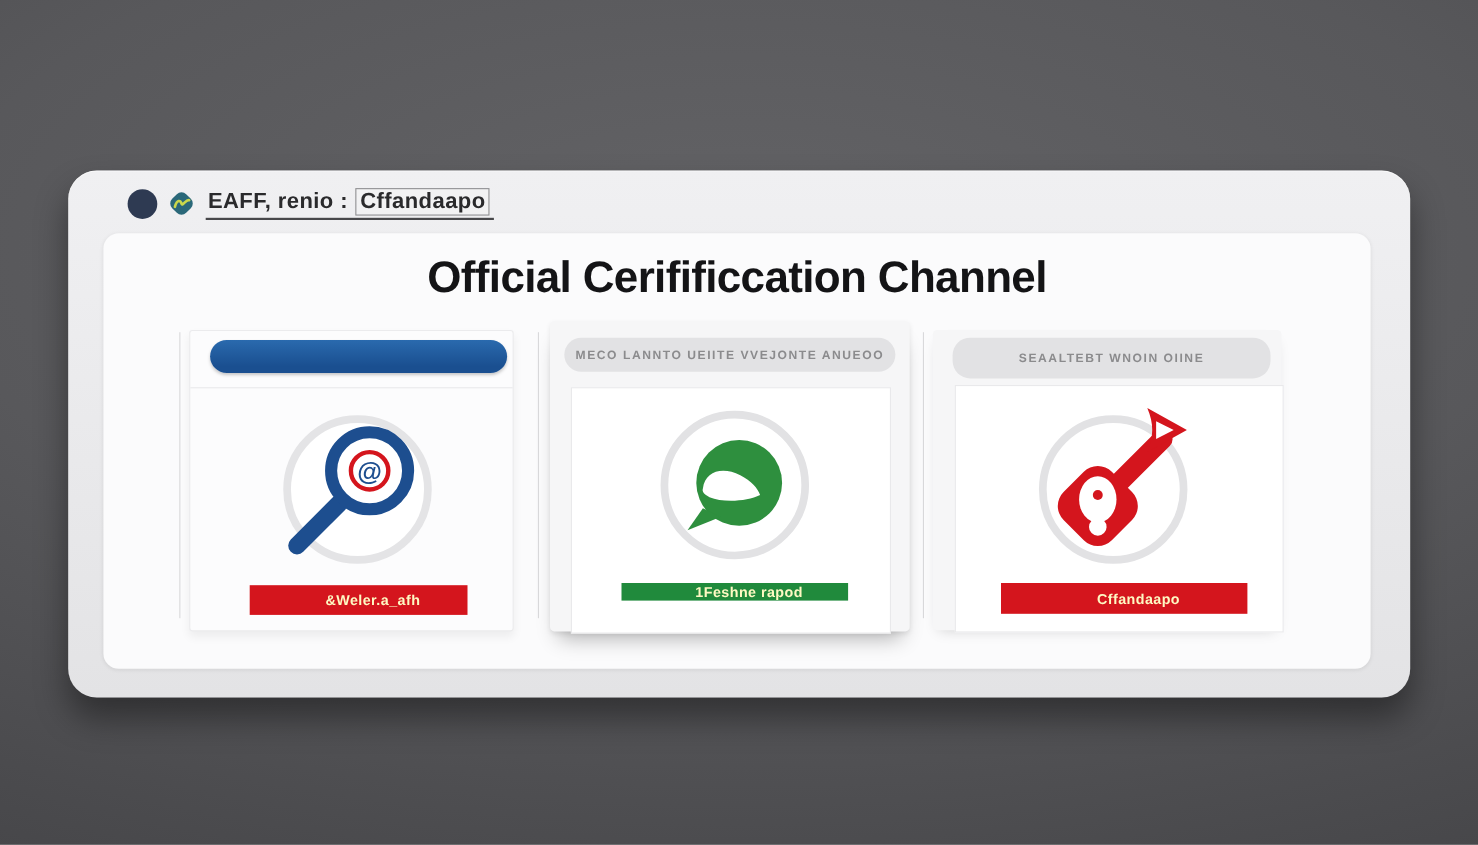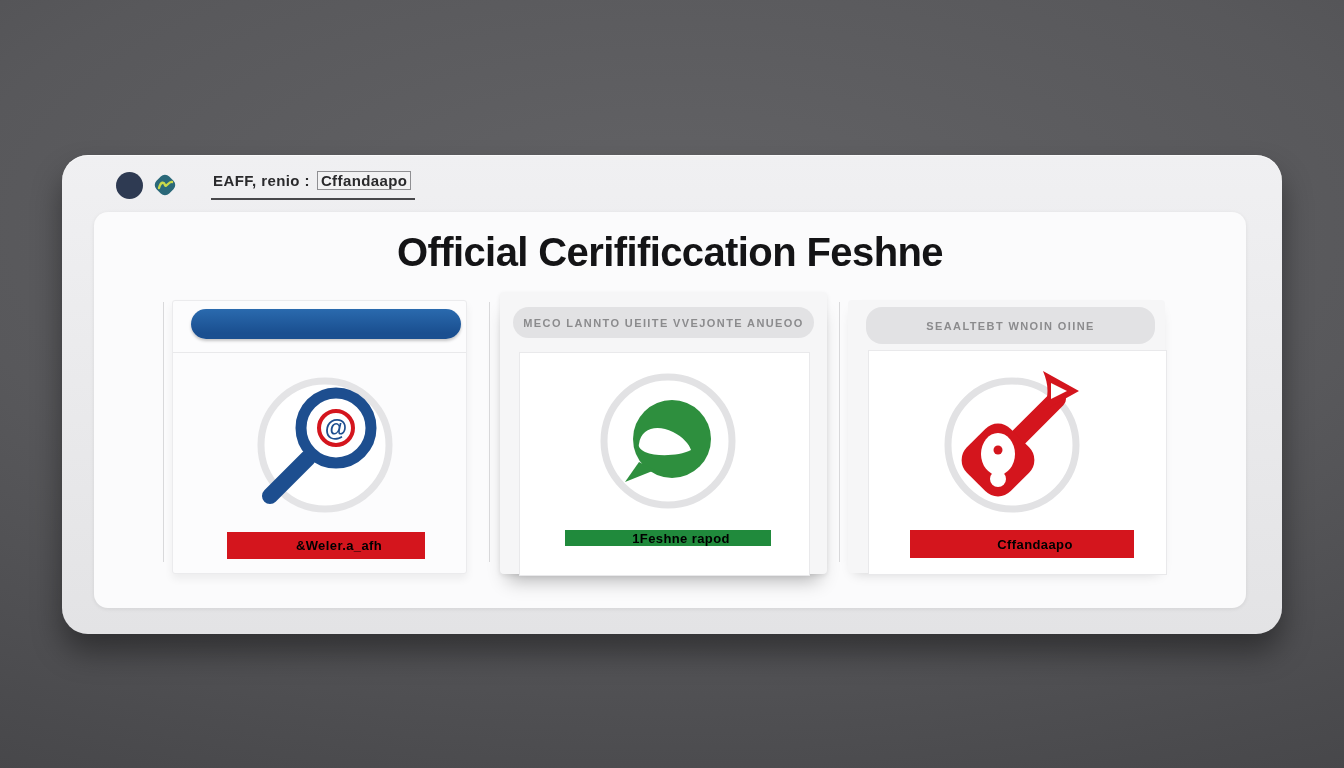--- a/index.html
+++ b/index.html
@@ -5,22 +5,22 @@
   html,body{margin:0;padding:0;width:1344px;height:768px;overflow:hidden;
     font-family:"Liberation Sans",sans-serif;-webkit-font-smoothing:antialiased;}
   .bg{position:absolute;inset:0;
     background:radial-gradient(120% 95% at 50% 30%, #636366 0%, #58585b 45%, #4a4a4d 78%, #414144 100%);}
   
   .window{position:absolute;left:62px;top:155px;width:1220px;height:479px;border-radius:26px;
     background:linear-gradient(180deg,#f0f0f2 0%,#e9e9eb 55%,#e3e3e5 100%);
     box-shadow:0 18px 30px rgba(0,0,0,.40), inset 0 1px 0 rgba(255,255,255,.6);}
   .brand-row{position:absolute;left:54px;top:16px;height:28px;display:flex;align-items:center;gap:9px;}
   .brand-dot{width:27px;height:27px;border-radius:50%;background:#2e3a52;}
-  .brand-link{display:flex;align-items:baseline;gap:7px;font-size:15px;font-weight:700;color:#2a2a2c;
-    border-bottom:2px solid #47474a;padding:0 4px 8px 2px;letter-spacing:.4px;cursor:pointer;margin-left:24px;}
+  .brand-link{display:flex;align-items:baseline;gap:7px;font-size:20px;font-weight:700;color:#2a2a2c;
+    border-bottom:2px solid #47474a;padding:0 4px 2px 2px;letter-spacing:.4px;cursor:pointer;}
   .brand-boxed{border:1px solid #8f8f92;background:#f2f2f3;padding:0 3px;}
   
   .panel{position:absolute;left:32px;top:57px;width:1152px;height:396px;border-radius:14px;
     background:#fbfbfc;box-shadow:0 1px 4px rgba(0,0,0,.08);}
   .title{position:absolute;left:0;top:18px;width:100%;text-align:center;margin:0;
     font-size:40px;font-weight:700;color:#141416;letter-spacing:-.6px;}
   .edge{position:absolute;top:90px;width:1px;height:260px;background:#d9d9db;}
   .edge.e1{left:69px}.edge.e2{left:395px}.edge.e3{left:745px}
   
   .card{position:absolute;background:#fcfcfd;}
@@ -38,21 +38,21 @@
   .pill-g2{left:13px;top:15px;width:301px;height:31px;}
   .pill-g3{left:18px;top:7px;width:289px;height:37px;}
   .divider{position:absolute;left:0;top:51px;width:100%;height:1px;background:#e9e9eb;}
   .inner{position:absolute;background:#ffffff;border:1px solid #e9e9eb;}
   .inner2{left:19px;top:60px;width:289px;height:222px;}
   .inner3{left:20px;top:50px;width:297px;height:223px;}
   .icon-svg{position:absolute;width:170px;height:170px;overflow:visible;}
   .svg1{left:67px;top:59px;}
   .svg2{left:83px;top:64px;}
   .svg3{left:79px;top:55px;}
-  .btn{position:absolute;display:flex;align-items:center;justify-content:center;color:#000000;
+  .btn{position:absolute;display:flex;align-items:center;justify-content:center;color:#fef9c3;
     font-size:13px;font-weight:700;letter-spacing:.4px;border:none;cursor:pointer;padding-left:32px;}
   .btn1{left:54px;top:231px;width:198px;height:27px;background:#d4151d;}
   .btn2{left:65px;top:238px;width:206px;height:16px;background:#208a3c;}
   .btn3{left:62px;top:230px;width:224px;height:28px;background:#d4151d;}
   
   .watermark{position:absolute;right:14px;bottom:11px;width:124px;height:50px;border-radius:26px;
     background:rgba(42,42,45,.78);display:flex;align-items:center;justify-content:center;
     color:#cfcfd1;font-size:27px;letter-spacing:1px;}
 </style>
 </head>
@@ -69,21 +69,21 @@
         <path d="M7 16 C9 9 12 10 13 13 C14 16 17 9 20 10" stroke="#c9d84b" stroke-width="2.4" fill="none" stroke-linecap="round"></path>
       </svg>
       <div class="brand-link">
         <span>EAFF, renio :</span>
         <span class="brand-boxed">Cffandaapo</span>
       </div>
     </div>
 
     <div class="panel">
 
-      <h1 class="title">Official Cerifificcation Feshne</h1>
+      <h1 class="title">Official Cerifificcation Channel</h1>
 
       <div class="edge e1"></div>
       <div class="edge e2"></div>
       <div class="edge e3"></div>
 
       <div class="card card1">
         <div class="pill pill-blue"></div>
         <div class="divider"></div>
         <svg class="icon-svg svg1" viewBox="0 0 170 170">
           <circle cx="85" cy="85" r="64" fill="#ffffff" stroke="#e4e4e6" stroke-width="7"></circle>

